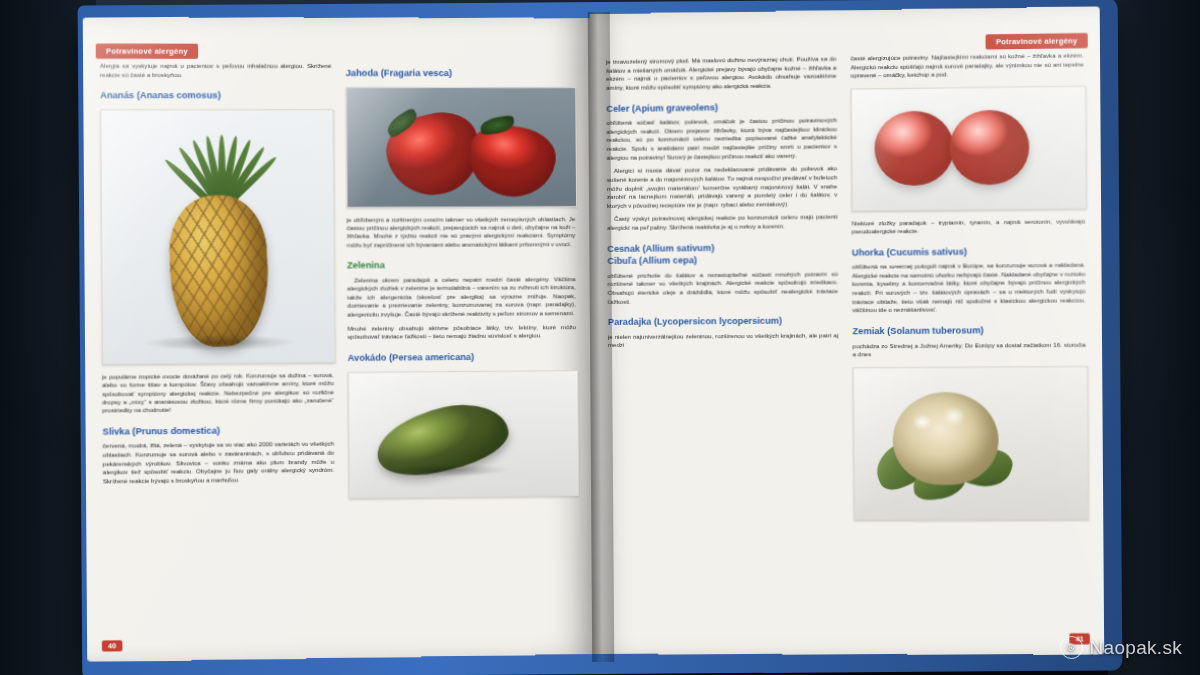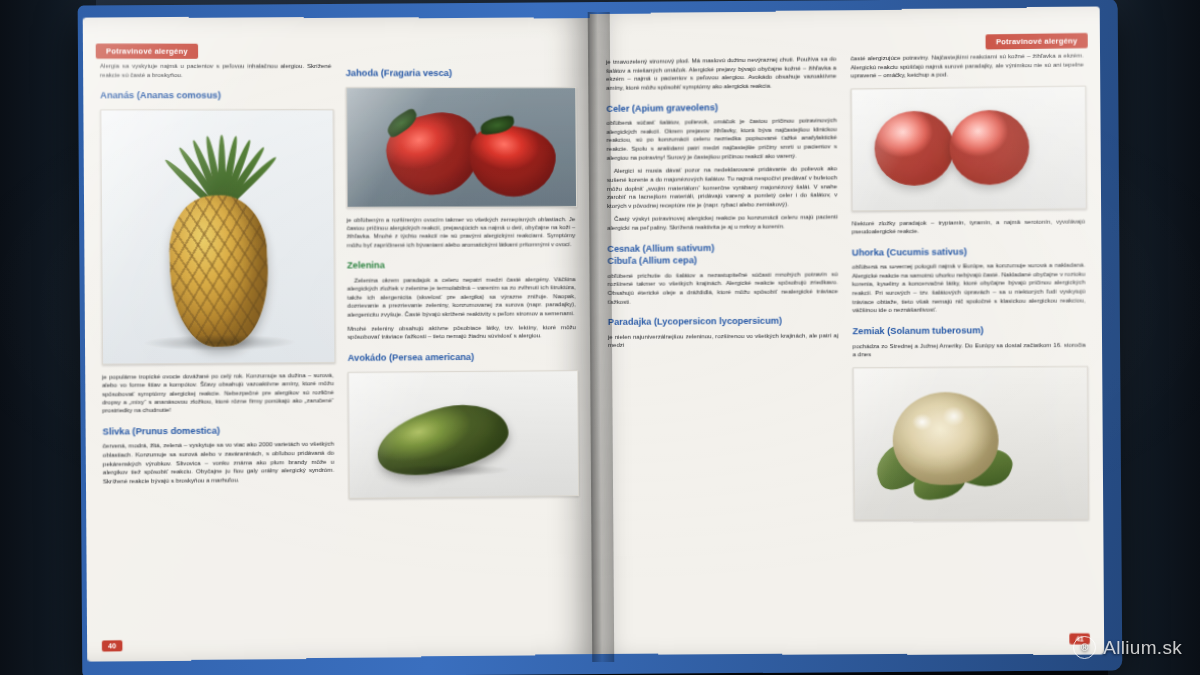--- a/index.html
+++ b/index.html
@@ -364,15 +364,15 @@
         <div class="pageno right">41</div>
         <div class="page-sheen"></div>
       </div>
 
     </div>
     <div class="gutter"></div>
   </div>
 
   <div class="watermark">
     <span class="wm-badge">®</span>
-    <span>Allium.sk</span>
+    <span>Naopak.sk</span>
   </div>
 </div>
 
 </body></html>

